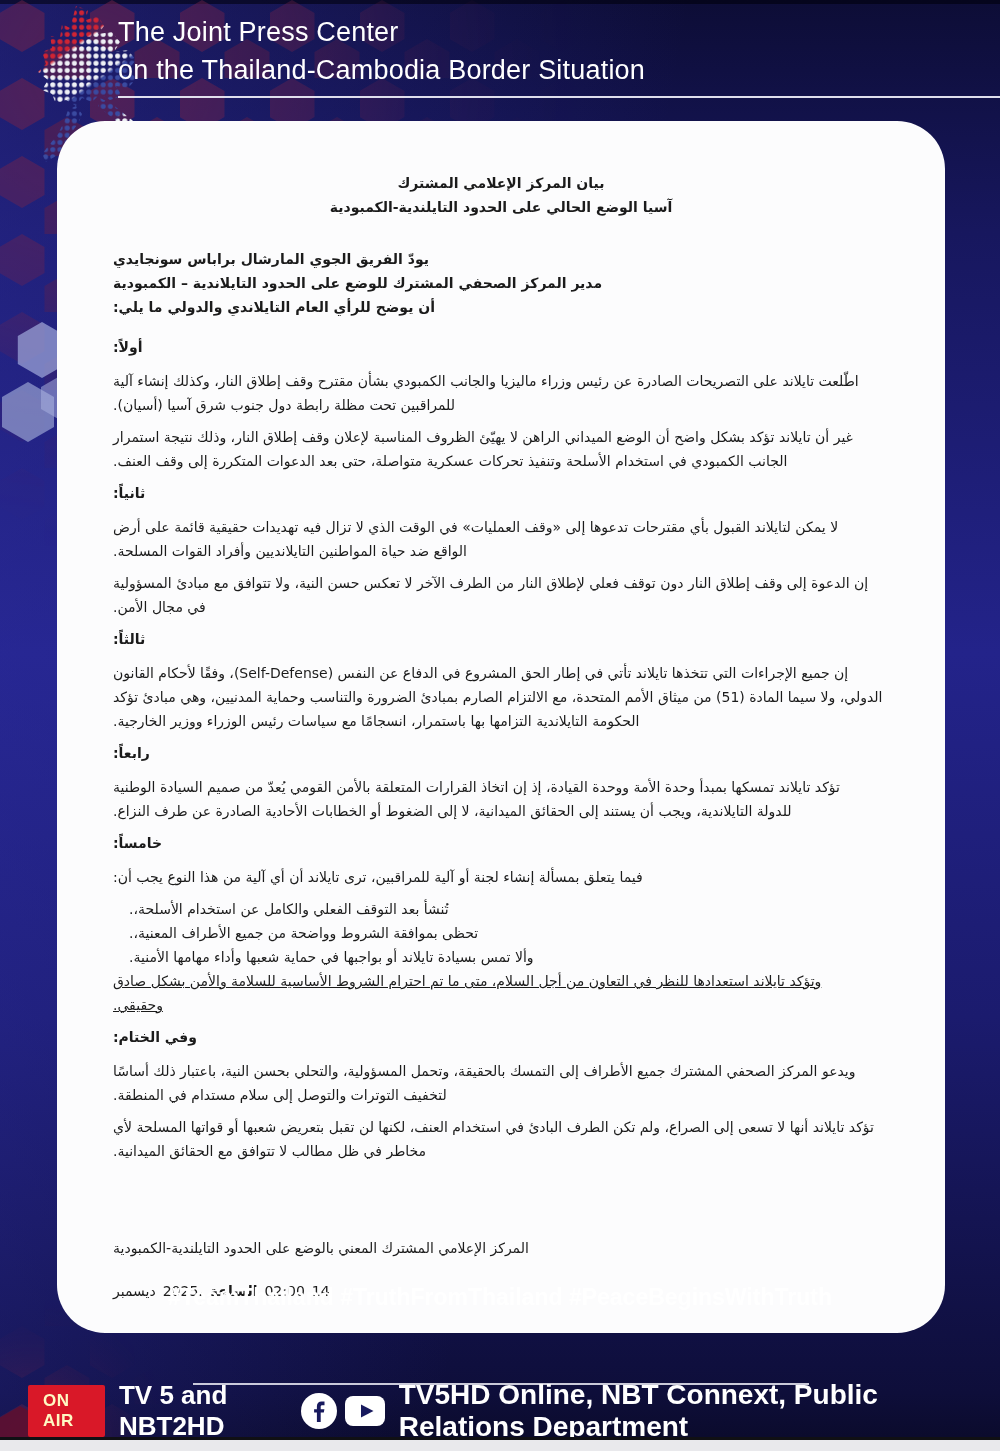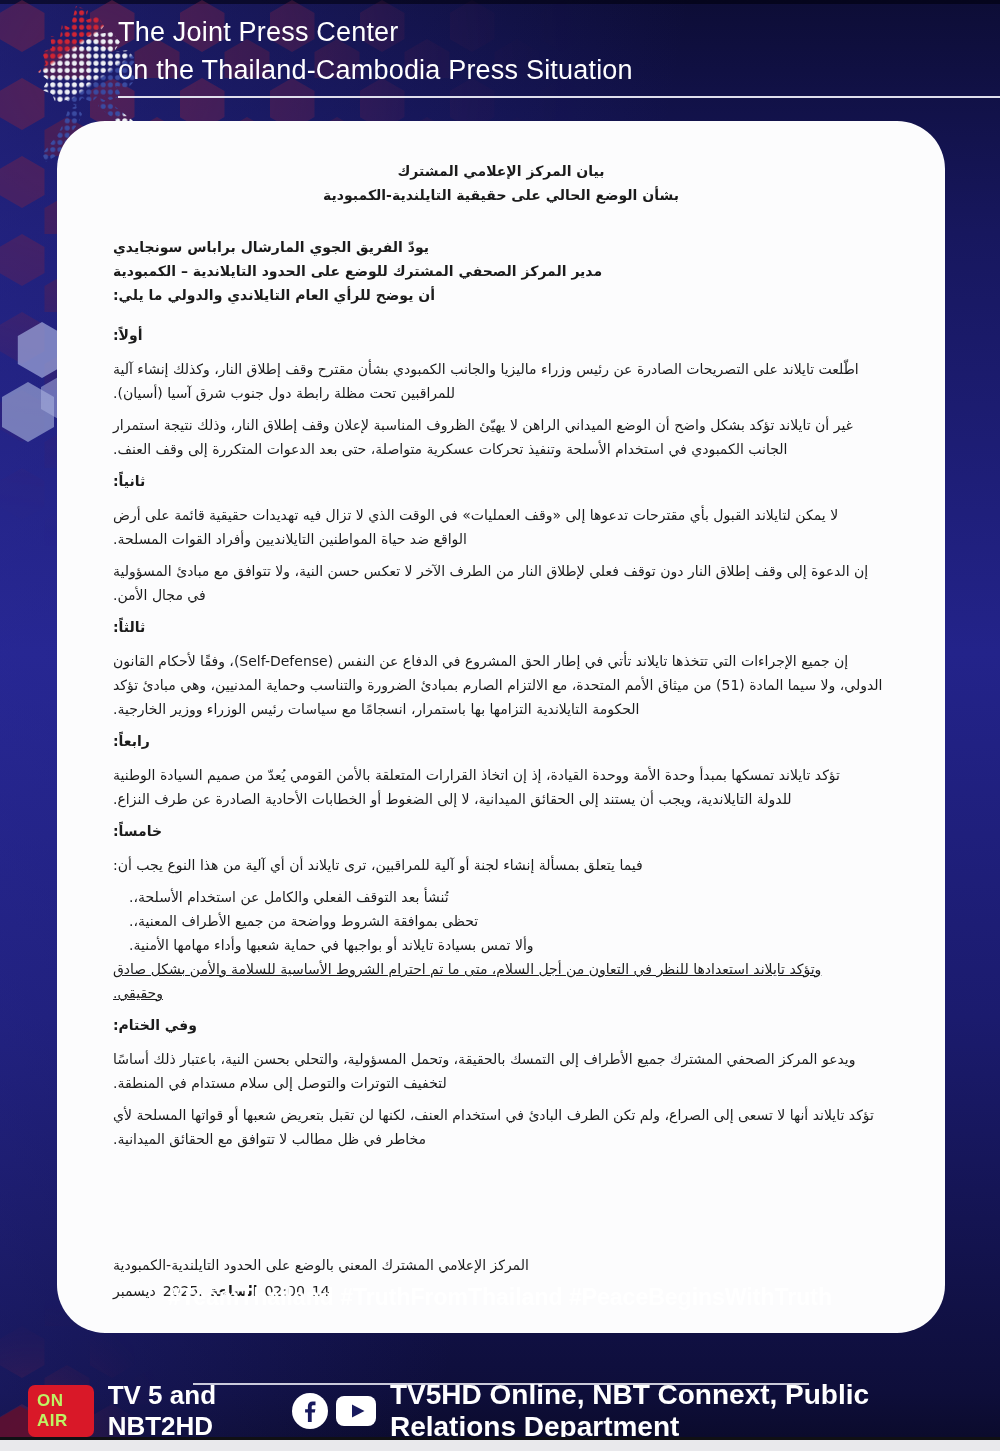--- a/index.html
+++ b/index.html
@@ -11,37 +11,37 @@
   .edge-top{position:absolute;top:0;left:0;width:100%;height:4px;background:rgba(0,0,10,.55);}
   .bg-hex{position:absolute;top:0;left:0;}
   .thai-map{position:absolute;top:2px;left:6px;}
   .hdr{position:absolute;top:13px;left:118px;width:860px;color:#ffffff;
     font-weight:normal;font-size:27px;line-height:38px;letter-spacing:.2px;}
   .hdr-rule{position:absolute;top:96px;left:118px;width:882px;height:2px;background:rgba(240,240,250,.92);}
   .card{position:absolute;top:121px;left:57px;width:888px;height:1212px;background:#fcfcfd;
     border-radius:48px;box-sizing:border-box;padding:38px 56px;overflow:hidden;
     direction:rtl;text-align:left;color:#1b1b1b;
     font-family:"DejaVu Sans","Liberation Sans",sans-serif;font-size:14px;line-height:24px;}
-  .doc-title{text-align:center;font-weight:bold;margin:0 0 28px 0;}
+  .doc-title{text-align:center;font-weight:bold;margin:12px 0 28px 0;}
   .doc-intro{text-align:left;font-weight:bold;margin:0 0 16px 0;}
   .sec{margin-top:8px;}
   .sec-head{font-weight:bold;margin:0 0 10px 0;}
   .sec p{margin:0 0 8px 0;text-indent:14px;}
   .bullets div{margin-left:16px;}
   .after-bullets{margin-top:8px;text-decoration:underline;}
   .signature{position:absolute;left:56px;bottom:30px;direction:rtl;text-align:left;}
-  .sig-date{display:flex;direction:ltr;gap:7px;align-items:flex-end;margin-top:2px;}
+  .sig-date{display:flex;direction:ltr;gap:7px;align-items:flex-end;margin-top:19px;}
   .sig-date .bold{font-weight:bold;}
   .foot-tags{position:absolute;top:1284px;left:0;width:100%;text-align:center;color:#fff;
     font-weight:bold;font-size:23px;}
   .foot-rule{position:absolute;top:1383px;left:193px;width:616px;height:2px;background:rgba(235,235,245,.85);}
   .foot-row{position:absolute;top:1391px;left:28px;width:960px;height:40px;display:flex;
     align-items:center;gap:14px;color:#fff;font-weight:bold;}
-  .onair{background:#d91828;color:#bef264;font-size:17px;font-weight:bold;border-radius:7px;
-    padding:6px 9px;letter-spacing:.5px;}
+  .onair{background:#d91828;color:#fef9c3;font-size:17px;font-weight:bold;border-radius:2px;
+    padding:6px 15px;letter-spacing:.5px;}
   .chan{font-size:26px;}
   .icons{display:flex;align-items:center;gap:8px;}
   .plat{font-size:28px;}
   .edge-bottom-line{position:absolute;left:0;top:1437px;width:100%;height:3px;background:#101014;}
   .edge-bottom{position:absolute;left:0;top:1440px;width:100%;height:11px;background:#e9e9ec;}
 </style>
 </head>
 <body>
 
 <div class="page">
@@ -108,28 +108,28 @@
         L56 22 L64 26 Z"></path>
       <path fill="url(#flagGrad)" d="M70 104 L76 112 L72 122 L64 132 L58 144 L50 154 L40 160 L36 152
         L44 142 L52 132 L58 120 L62 108 Z"></path>
       <path fill="url(#flagGrad)" d="M94 96 L106 102 L116 110 L126 118 L134 126 L128 132 L116 124
         L104 114 L92 104 Z"></path>
     </g>
   </svg>
 
   <div class="hdr">
     <div>The Joint Press Center</div>
-    <div>on the Thailand-Cambodia Press Situation</div>
+    <div>on the Thailand-Cambodia Border Situation</div>
   </div>
   <div class="hdr-rule"></div>
 
   <div class="card">
     <div class="doc-title">
       <div>بيان المركز الإعلامي المشترك</div>
-      <div>بشأن الوضع الحالي على حقيقية التايلندية-الكمبودية</div>
+      <div>آسيا الوضع الحالي على الحدود التايلندية-الكمبودية</div>
     </div>
     <div class="doc-intro">
       <div>يودّ الفريق الجوي المارشال براباس سونجايدي</div>
       <div>مدير المركز الصحفي المشترك للوضع على الحدود التايلاندية – الكمبودية</div>
       <div>أن يوضح للرأي العام التايلاندي والدولي ما يلي:</div>
     </div>
 
     <div class="sec">
       <div class="sec-head">أولاً:</div>
       <p>اطّلعت تايلاند على التصريحات الصادرة عن رئيس وزراء ماليزيا والجانب الكمبودي بشأن مقترح وقف إطلاق النار، وكذلك إنشاء آلية للمراقبين تحت مظلة رابطة دول جنوب شرق آسيا (أسيان).</p>

